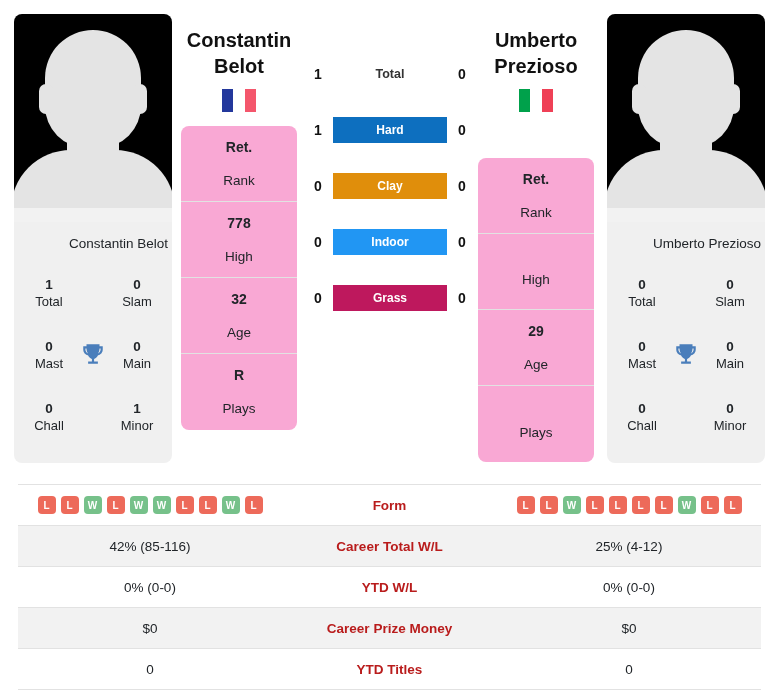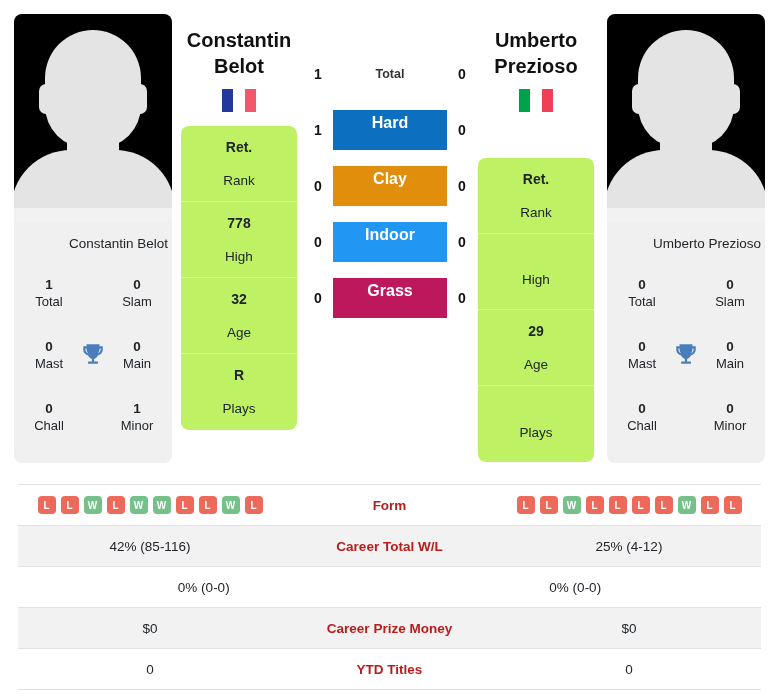--- a/index.html
+++ b/index.html
@@ -120,21 +120,21 @@
     top: 50%;
     transform: translate(-50%, -58%);
     width: 26px;
     height: 26px;
   }
 
   
   .rank-card {
     position: absolute;
     width: 116px;
-    background: #bef264;
+    background: #f9a8d4;
     border-radius: 8px;
     overflow: hidden;
   }
   .rank-card.left  { left: 181px; top: 126px; }
   .rank-card.right { left: 478px; top: 158px; }
 
   .rank-item {
     height: 76px;
     display: flex;
     flex-direction: column;
@@ -181,24 +181,24 @@
   .h2h-mid {
     flex: 1;
     text-align: center;
     font-size: 12.5px;
     font-weight: bold;
     color: #333;
   }
   .h2h-badge {
     flex: 1;
     margin: 0 4px;
-    height: 40px;
+    height: 26px;
     line-height: 26px;
     text-align: center;
-    font-size: 16px;
+    font-size: 12px;
     font-weight: bold;
     color: #ffffff;
   }
 
   
   .player-head {
     position: absolute;
     width: 160px;
     text-align: center;
   }
@@ -487,20 +487,21 @@
     </div>
 
     <div class="trow shaded">
       <div class="tcell">42% (85-116)</div>
       <div class="tcell mid">Career Total W/L</div>
       <div class="tcell">25% (4-12)</div>
     </div>
 
     <div class="trow">
       <div class="tcell">0% (0-0)</div>
+      <div class="tcell mid">YTD W/L</div>
       <div class="tcell">0% (0-0)</div>
     </div>
 
     <div class="trow shaded">
       <div class="tcell">$0</div>
       <div class="tcell mid">Career Prize Money</div>
       <div class="tcell">$0</div>
     </div>
 
     <div class="trow">

